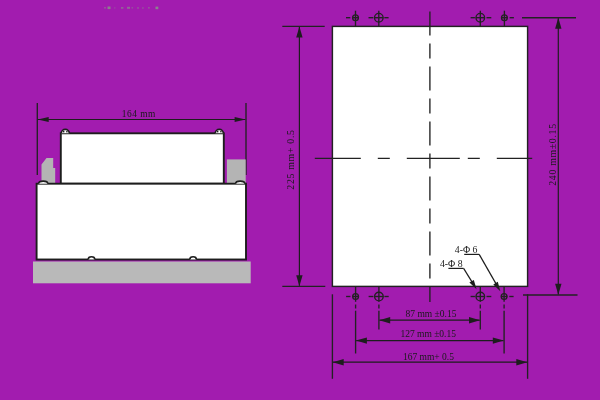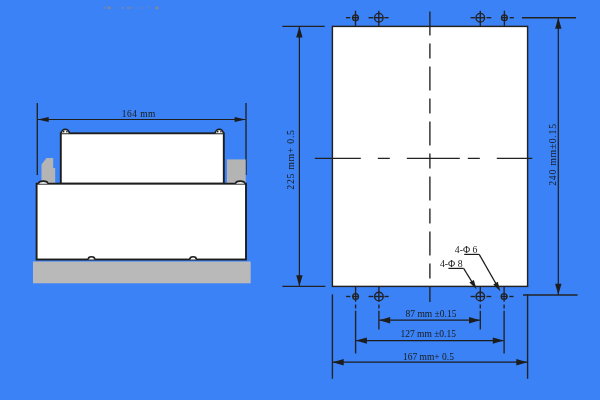--- a/index.html
+++ b/index.html
@@ -1,16 +1,16 @@
 <!DOCTYPE html>
 <html><head>
 <meta charset="utf-8">
 <style>
   html,body{margin:0;padding:0;background:#ffffff;}
-  #page{width:600px;height:400px;position:relative;background:#3b82f6;overflow:hidden;}
+  #page{width:600px;height:400px;position:relative;background:#a21caf;overflow:hidden;}
   svg{position:absolute;left:0;top:0;}
   text{font-family:"Liberation Serif", serif;fill:#1a1a1a;}
 </style>
 </head>
 <body>
 <div id="page">
 <svg width="600" height="400" viewBox="0 0 600 400">
 
   <g fill="#8a8a8a">
     <rect x="104" y="7" width="2" height="1.6" opacity="0.5"></rect>

